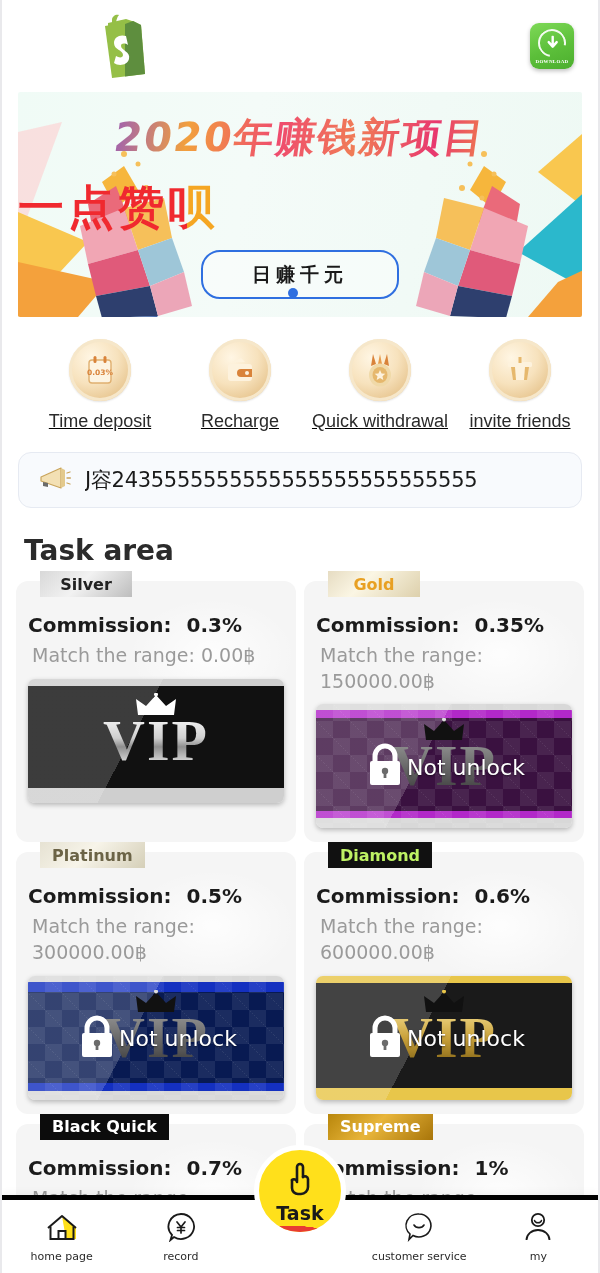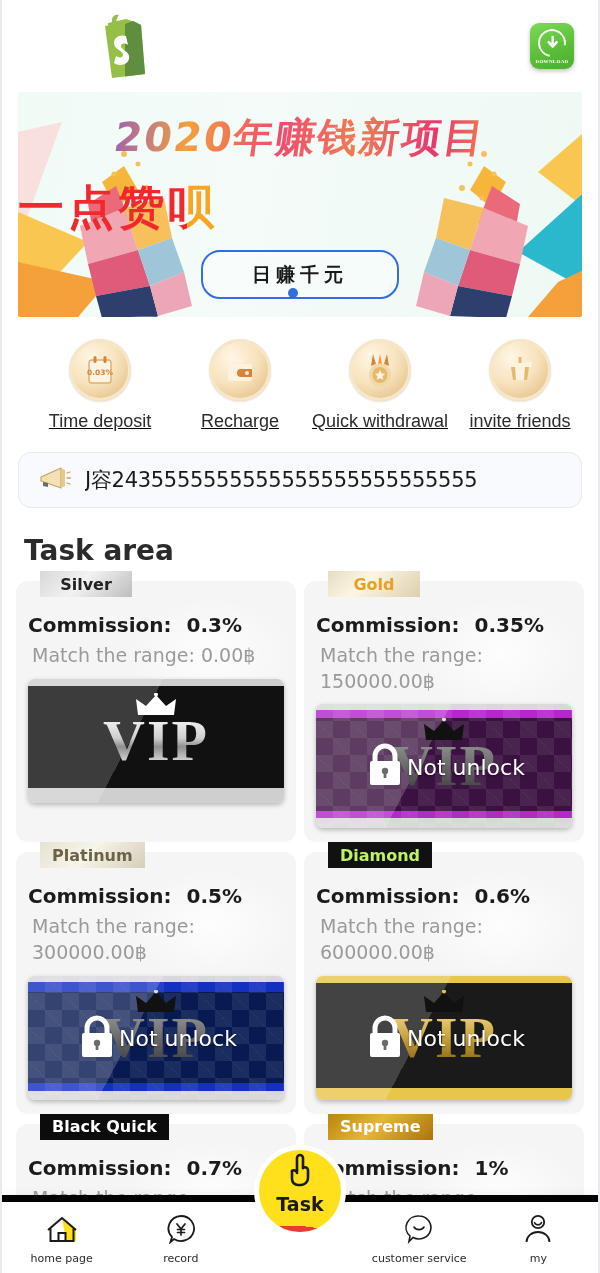--- a/index.html
+++ b/index.html
@@ -178,38 +178,38 @@
     align-items: center; justify-content: center; z-index: 4;
   }
   .lock-label {
     color: #fff; font-size: 22px; margin-top: 2px;
     font-family: "DejaVu Sans", sans-serif; text-shadow: 0 1px 2px rgba(0,0,0,.5);
   }
 
   
   .tabbar {
     position: absolute; left: 0; right: 0; bottom: 0; height: 78px;
-    background: #fff; border-top: 7px solid #000000;
+    background: #fff; border-top: 5px solid #000000;
     display: flex; align-items: flex-start; z-index: 20;
     box-shadow: 0 -2px 8px rgba(0,0,0,.05);
   }
   .tab {
     flex: 1; display: flex; flex-direction: column; align-items: center;
     padding-top: 12px; cursor: pointer;
   }
   .tab-label {
     font-size: 11px; color: #2b2b2b; margin-top: 5px; text-align: center;
     line-height: 1.05; font-family: "DejaVu Sans", sans-serif;
   }
   .tab.center { flex: 1; }
   .task-fab {
     position: absolute; left: 50%; transform: translateX(-50%); bottom: 36px;
     width: 92px; height: 92px; border-radius: 50%;
     background: #ffe01b; z-index: 30; cursor: pointer; overflow: hidden;
-    display: flex; flex-direction: column; align-items: center; justify-content: flex-start;
+    display: flex; flex-direction: column; align-items: center; justify-content: center;
     border: 5px solid #fff;
   }
   .task-fab .fab-label {
     font-size: 19px; font-weight: 700; color: #1a1a1a; margin-top: 1px;
     font-family: "DejaVu Sans", sans-serif;
   }
   .fab-wave {
     position: absolute; bottom: -6px; left: -6px; right: -6px; height: 26px;
     background: radial-gradient(ellipse 70px 20px at 42% 100%, #e83b33 0 60%, transparent 61%),
                 radial-gradient(ellipse 46px 16px at 86% 100%, #4a7be8 0 60%, transparent 61%);

